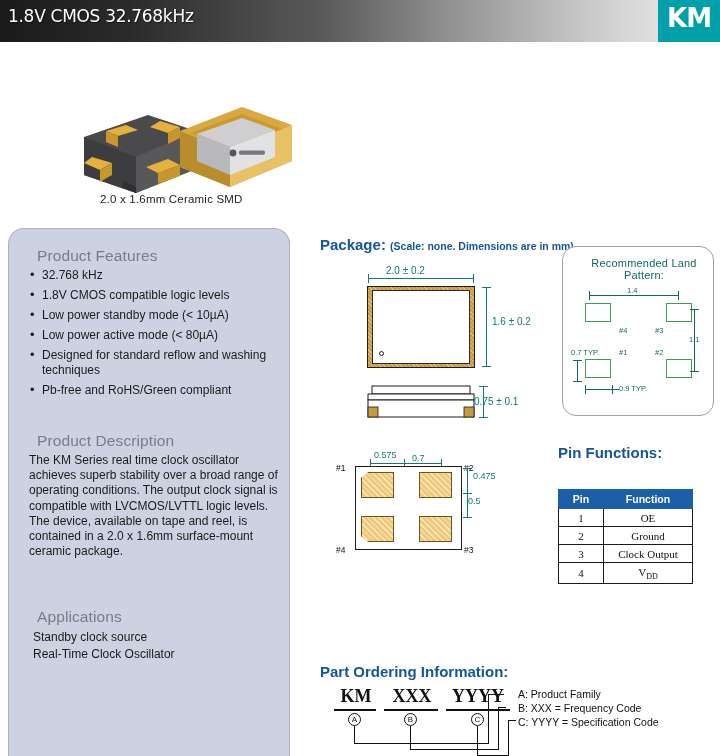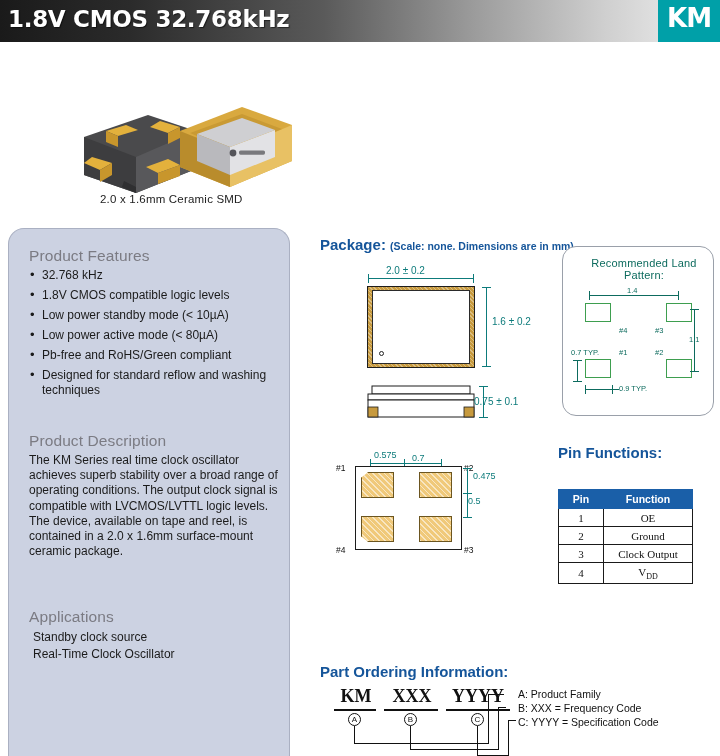--- a/index.html
+++ b/index.html
@@ -12,21 +12,21 @@
     overflow:hidden;
   }
 
   
   #header {
     position:absolute; left:0; top:0; width:720px; height:42px;
     background:linear-gradient(to right,#1a1a1a 0%,#2b2b2b 18%,#5a5a5a 45%,#9c9c9c 66%,#cfcfcf 84%,#e8e8e8 95%,#f2f2f2 100%);
   }
   #header-title {
     position:absolute; left:8px; top:6px;
-    font-size:23px; font-weight:bold; color:#ffffff;
+    font-size:17px; font-weight:normal; color:#ffffff;
     letter-spacing:-0.3px;
     text-shadow:1px 1px 1px rgba(0,0,0,0.55);
     font-family:"DejaVu Sans", sans-serif;
   }
   #logo-block {
     position:absolute; right:0; top:0; width:62px; height:42px;
     background:#00a0a8;
   }
   #logo-text {
     position:absolute; left:0; top:3px; width:62px; text-align:center;
@@ -43,21 +43,21 @@
 
   
   #sidebar {
     position:absolute; left:8px; top:228px; width:282px; height:528px;
     background:#ccd2e2; border:1px solid #aab0c2;
     border-top-left-radius:16px; border-top-right-radius:16px;
     border-bottom:none;
   }
   .sec-head {
     color:#7b7b83; font-size:15.5px; font-weight:normal;
-    letter-spacing:0.1px; margin:0 0 3px 0;
+    letter-spacing:0.1px; margin:0 0 3px 8px;
   }
   #features-block { position:absolute; left:20px; top:18px; width:250px; }
   ul.feat { list-style:none; margin:2px 0 0 0; padding:0; }
   ul.feat li {
     position:relative; padding-left:13px; margin-bottom:5px;
     font-size:12px; color:#1b1b1b; line-height:15px;
   }
   ul.feat li:before {
     content:"\2022"; position:absolute; left:1px; top:-1px; font-size:13px; color:#1b1b1b;
   }
@@ -196,22 +196,22 @@
 
 <div id="sidebar">
 
   <div id="features-block">
     <div class="sec-head">Product Features</div>
     <ul class="feat">
       <li>32.768 kHz</li>
       <li>1.8V CMOS compatible logic levels</li>
       <li>Low power standby mode (&lt; 10µA)</li>
       <li>Low power active mode (&lt; 80µA)</li>
+      <li>Designed for standard reflow and washing techniques</li>
       <li>Pb-free and RoHS/Green compliant</li>
-      <li>Designed for standard reflow and washing techniques</li>
     </ul>
   </div>
 
   <div id="desc-block">
     <div class="sec-head">Product Description</div>
     <div id="desc-body">The KM Series real time clock oscillator achieves superb stability over a broad range of operating conditions. The output clock signal is compatible with LVCMOS/LVTTL logic levels.  The device, available on tape and reel, is contained in a 2.0 x 1.6mm surface-mount ceramic package.</div>
   </div>
 
   <div id="apps-block">
     <div class="sec-head">Applications</div>

